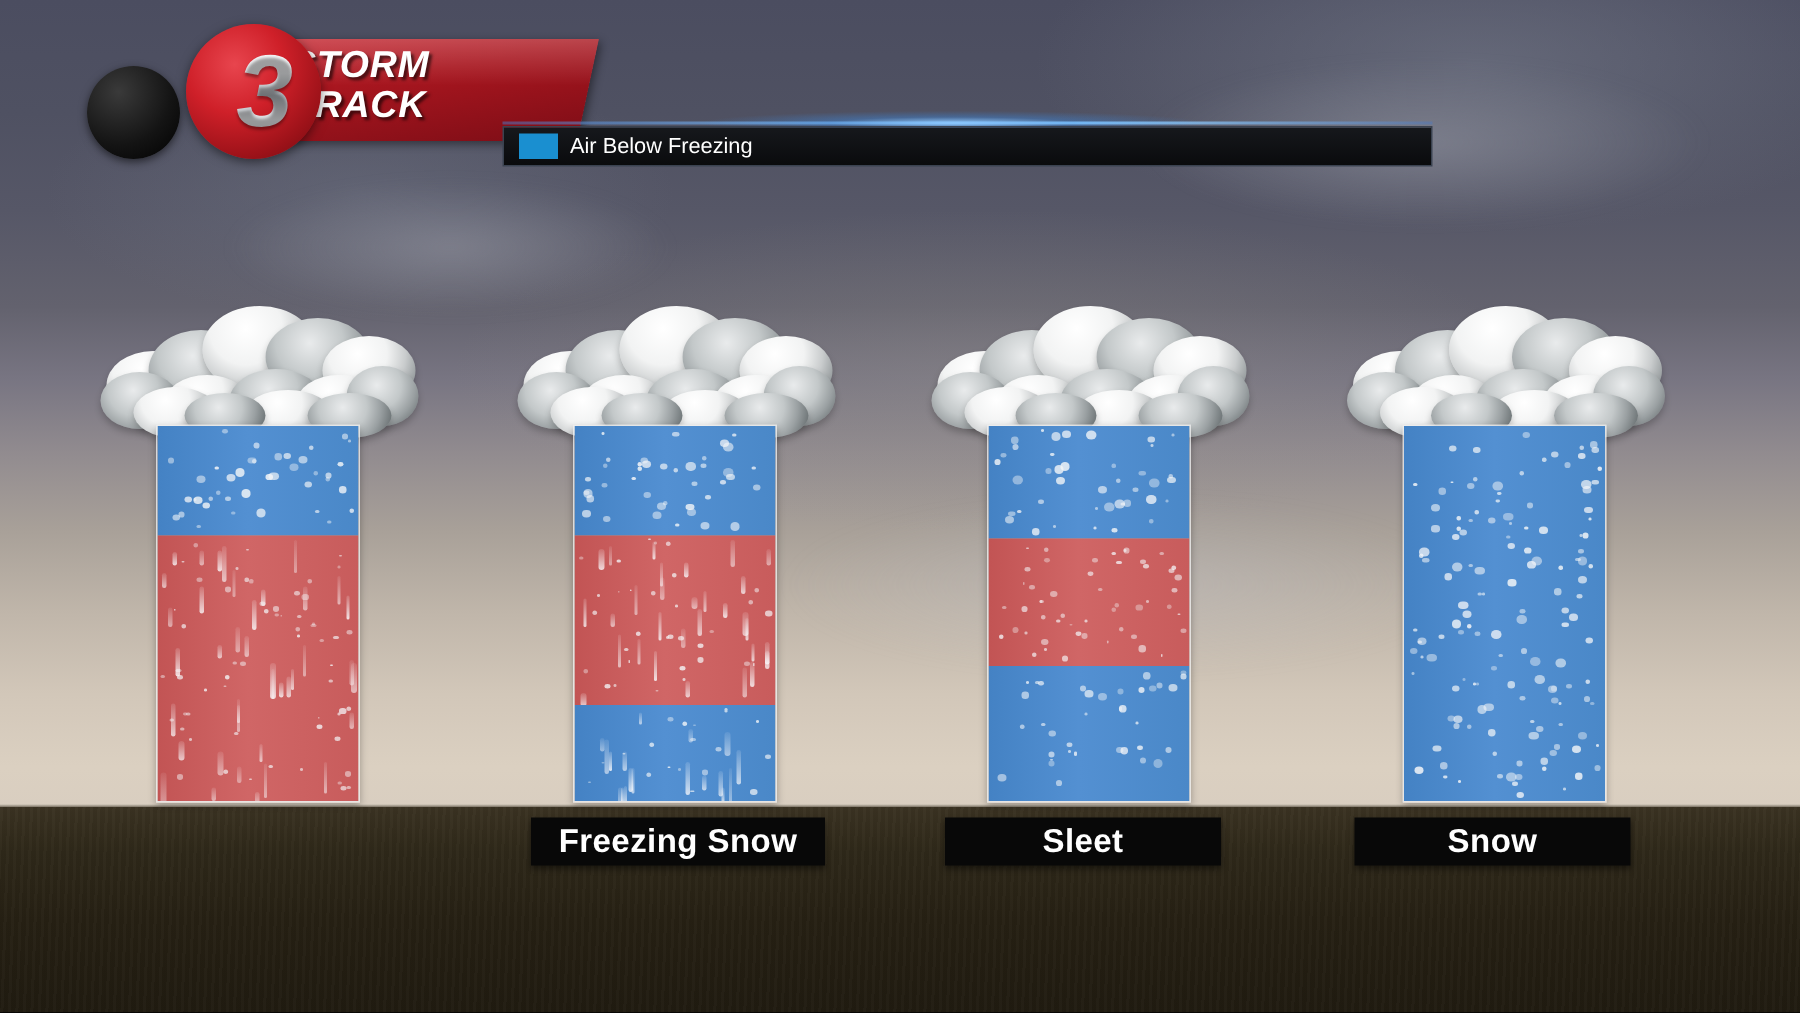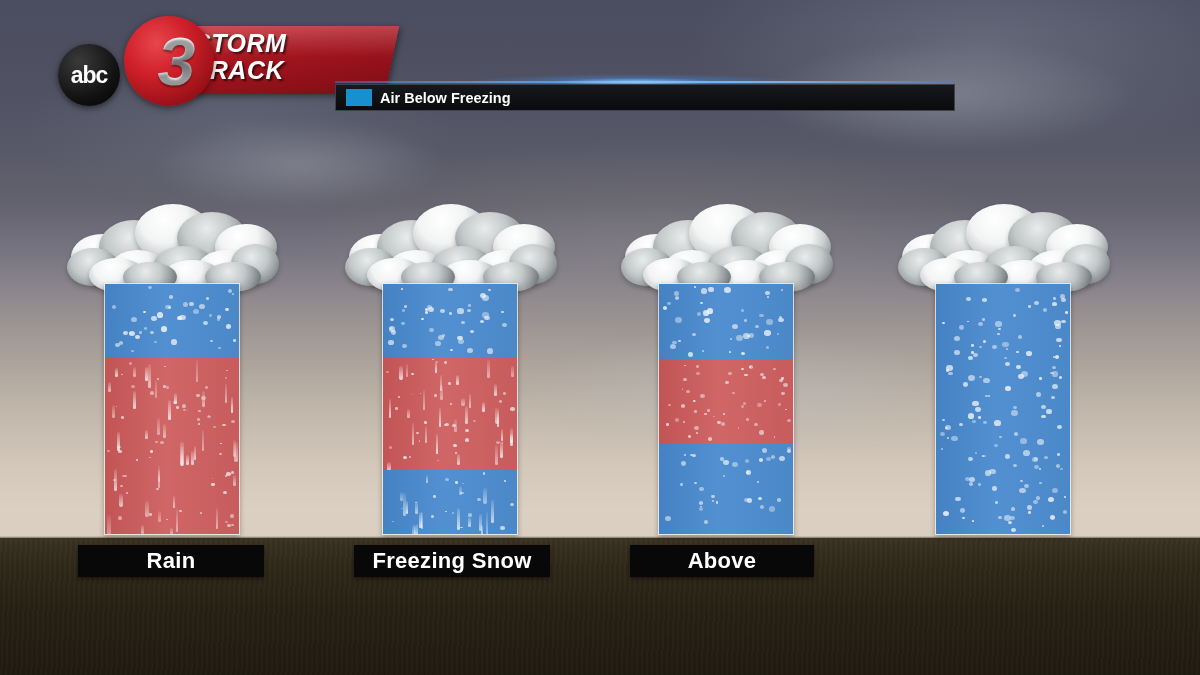--- a/index.html
+++ b/index.html
@@ -113,21 +113,21 @@
   
   .legend-bar {
     position:absolute; left:335px; top:84px; width:620px; height:27px;
     background:linear-gradient(to bottom,#16181c 0%,#0a0b0d 100%);
     border:1px solid #3a4250;
     display:flex; align-items:center; padding-left:10px;
   }
   .legend-item { display:flex; align-items:center; margin-right:22px; }
   .swatch { width:26px; height:17px; margin-right:8px; display:inline-block; }
   .legend-label {
-    color:#fff; font-size:14.5px; font-weight:bold; white-space:nowrap;
+    color:#fff; font-size:14.5px; font-weight:normal; white-space:nowrap;
     font-family:"Liberation Sans", sans-serif;
   }
 
   
   .col { position:absolute; top:200px; width:190px; height:380px; }
   .cloud { position:absolute; left:-10px; top:0; width:210px; height:90px; }
   .puff {
     position:absolute; border-radius:50%;
     background:radial-gradient(circle at 38% 26%, #ffffff 0%, #f2f3f3 38%, #c9cccd 62%, #8e9496 84%, #6d7476 100%);
     box-shadow:0 3px 5px rgba(0,0,0,.22);
@@ -173,21 +173,20 @@
 
   <div class="logo-wrap">
     <div class="banner"></div>
     <div class="banner-text">
       <span>STORM</span>
       <span>TRACK</span>
     </div>
     <div class="seventeen"></div>
     <div class="seventeen-num">3</div>
     <div class="abc-circle"></div>
-    <div class="abc-text">abc</div>
   </div>
 
   <div class="title-underline"></div>
   <div class="title-glow"></div>
 
   <div class="legend-bar">
     <div class="legend-item">
       <span class="swatch" style="background: rgb(26, 143, 208);"></span>
       <span class="legend-label">Air Below Freezing</span>
     </div>
@@ -847,16 +846,16 @@
               <div class="p" style="left: 58.1044px; top: 136.495px; width: 6.70442px; height: 5.69876px; opacity: 0.831455;"></div>
               <div class="p" style="left: 114.342px; top: 87.6437px; width: 3.31911px; height: 2.82124px; opacity: 0.62087;"></div>
               <div class="p" style="left: 15.4264px; top: 151.59px; width: 6.67456px; height: 5.67337px; opacity: 0.513432;"></div>
               <div class="p" style="left: 116.336px; top: 17.8199px; width: 4.36883px; height: 3.71351px; opacity: 0.843355;"></div>
             </div>
           </div>
         </div>
       </div>
     </div>
 
-<div class="col-label" style="left: 78px; width: 186px; top: 545px; position: absolute;">Rain</div>
     <div class="col-label" style="left: 354px; width: 196px; top: 545px; position: absolute;">Freezing Snow</div>
-    <div class="col-label" style="left: 630px; width: 184px; top: 545px; position: absolute;">Above</div>
+    <div class="col-label" style="left: 630px; width: 184px; top: 545px; position: absolute;">Sleet</div>
+    <div class="col-label" style="left: 903px; width: 184px; top: 545px; position: absolute;">Snow</div>
   </div>
 
 </body></html>

